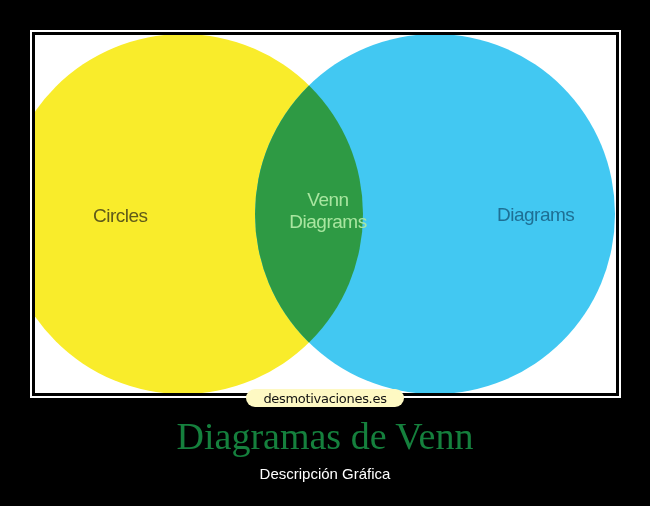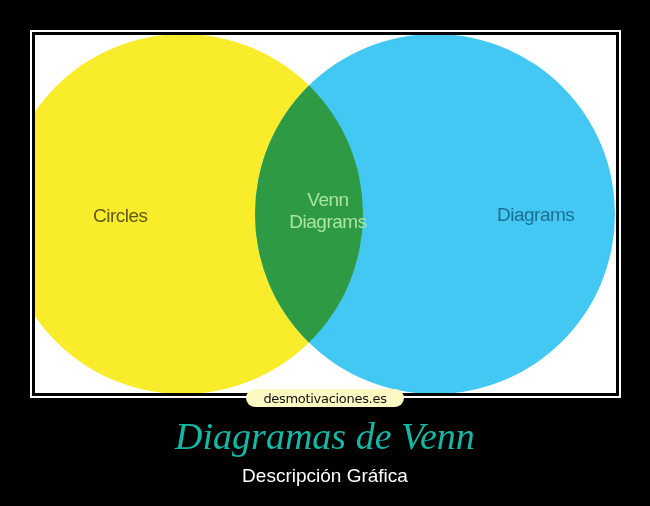--- a/index.html
+++ b/index.html
@@ -18,25 +18,25 @@
     .picture svg { display: block; }
     .badge {
       position: absolute; left: 246px; top: 389px; width: 158px; height: 18px;
       background: #fef9c3; border-radius: 9px;
       display: flex; align-items: center; justify-content: center;
       font-family: "DejaVu Sans", sans-serif; font-size: 13px; color: #111;
       letter-spacing: -0.3px;
     }
     .title {
       position: absolute; left: 0; right: 0; top: 414px; text-align: center;
-      font-family: "Liberation Serif", serif; font-size: 38px; color: #14b8a6; font-style: italic;
+      font-family: "Liberation Serif", serif; font-size: 38px; color: #15803d;
     }
     .subtitle {
       position: absolute; left: 0; right: 0; top: 465px; text-align: center;
-      font-family: "Liberation Sans", sans-serif; font-size: 19px; color: #fff;
+      font-family: "Liberation Sans", sans-serif; font-size: 15px; color: #fff;
     }
   </style>
 </head>
 <body>
 
 <div class="frame">
   <div class="picture">
     <svg width="581" height="358" viewBox="0 0 581 358" xmlns="http://www.w3.org/2000/svg">
       <defs>
         <clipPath id="clipLeft">

